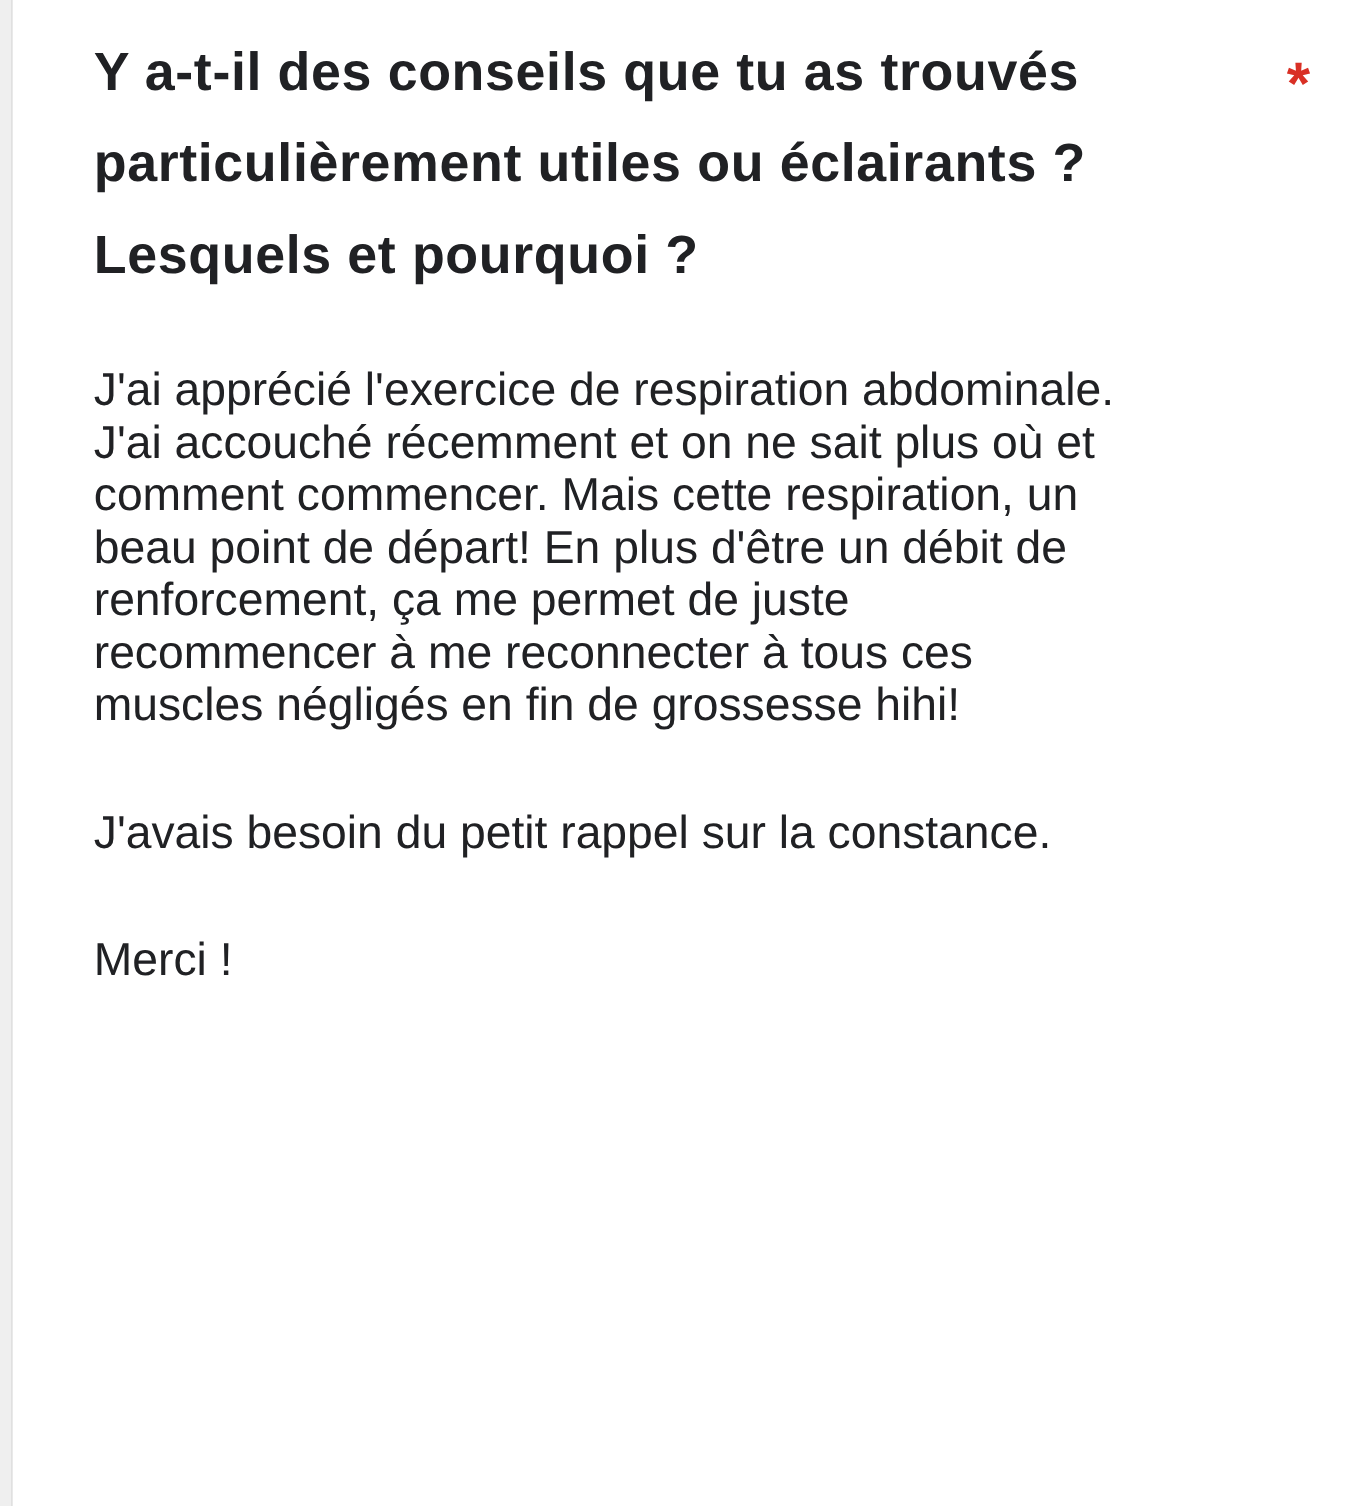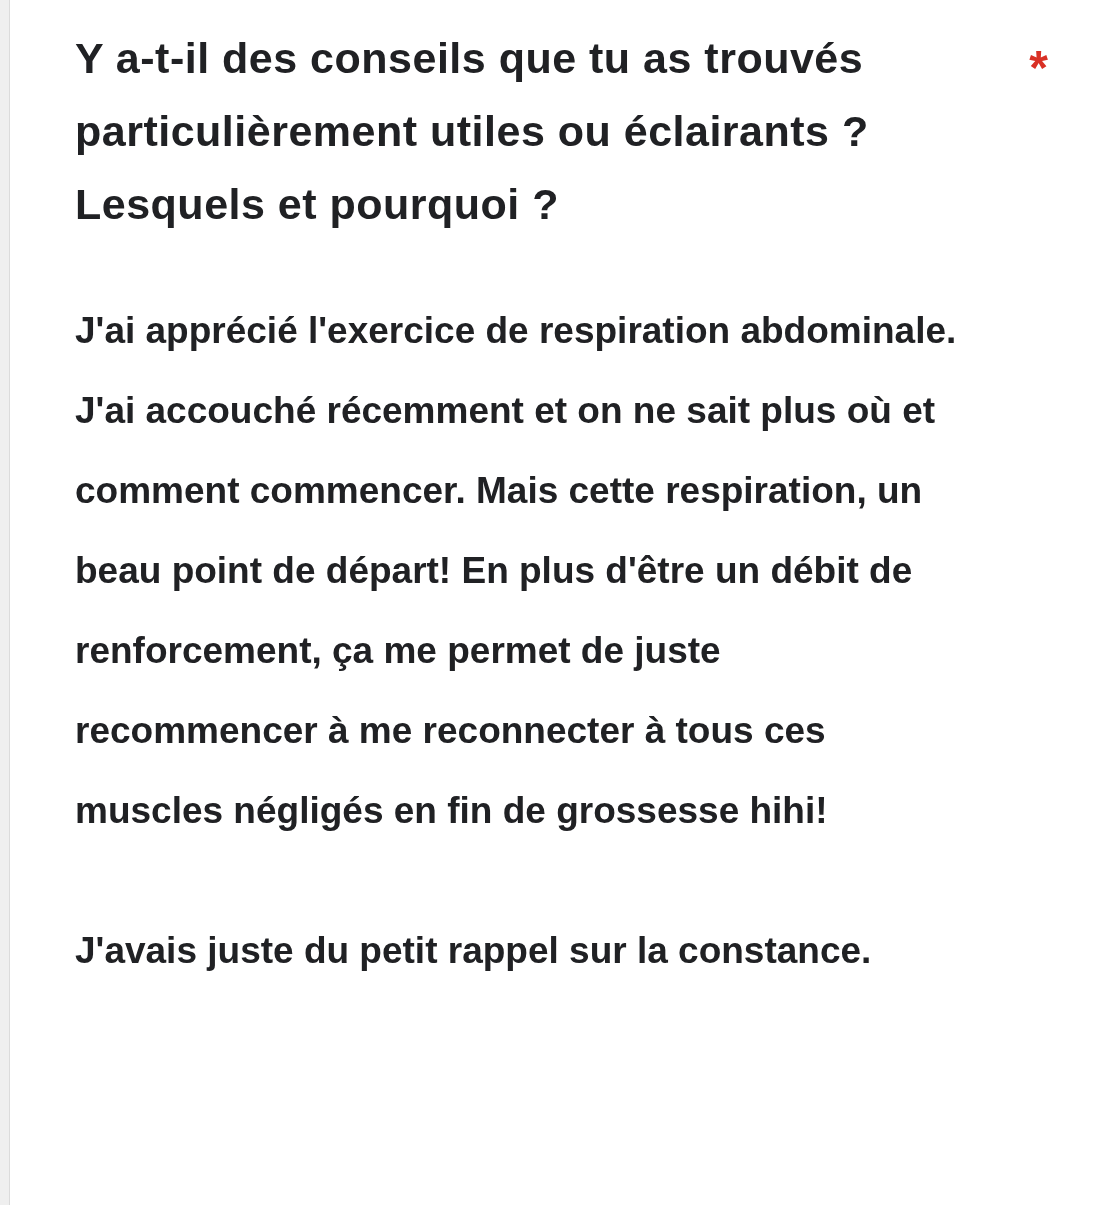--- a/index.html
+++ b/index.html
@@ -48,22 +48,22 @@
     font-size: 48px;
     line-height: 48px;
     font-weight: 700;
   }
   .answer-field {
     max-width: 975px;
   }
   .answer-field p {
     margin: 0 0 60px 0;
     font-size: 37px;
-    line-height: 80px;
-    font-weight: 700;
+    line-height: 42px;
+    font-weight: 400;
     color: #202124;
     white-space: pre-line;
   }
   .answer-field p:last-of-type {
     margin-bottom: 0;
   }
 </style>
 </head>
 <body>
 
@@ -78,18 +78,19 @@
     </div>
 
     <div class="answer-field">
       <p>J'ai apprécié l'exercice de respiration abdominale.
 J'ai accouché récemment et on ne sait plus où et
 comment commencer. Mais cette respiration, un
 beau point de départ! En plus d'être un débit de
 renforcement, ça me permet de juste
 recommencer à me reconnecter à tous ces
 muscles négligés en fin de grossesse hihi!</p>
-      <p>J'avais juste du petit rappel sur la constance.</p>
+      <p>J'avais besoin du petit rappel sur la constance.</p>
+      <p>Merci&nbsp;!</p>
 
     </div>
 
   </div>
 </div>
 
 </body></html>

